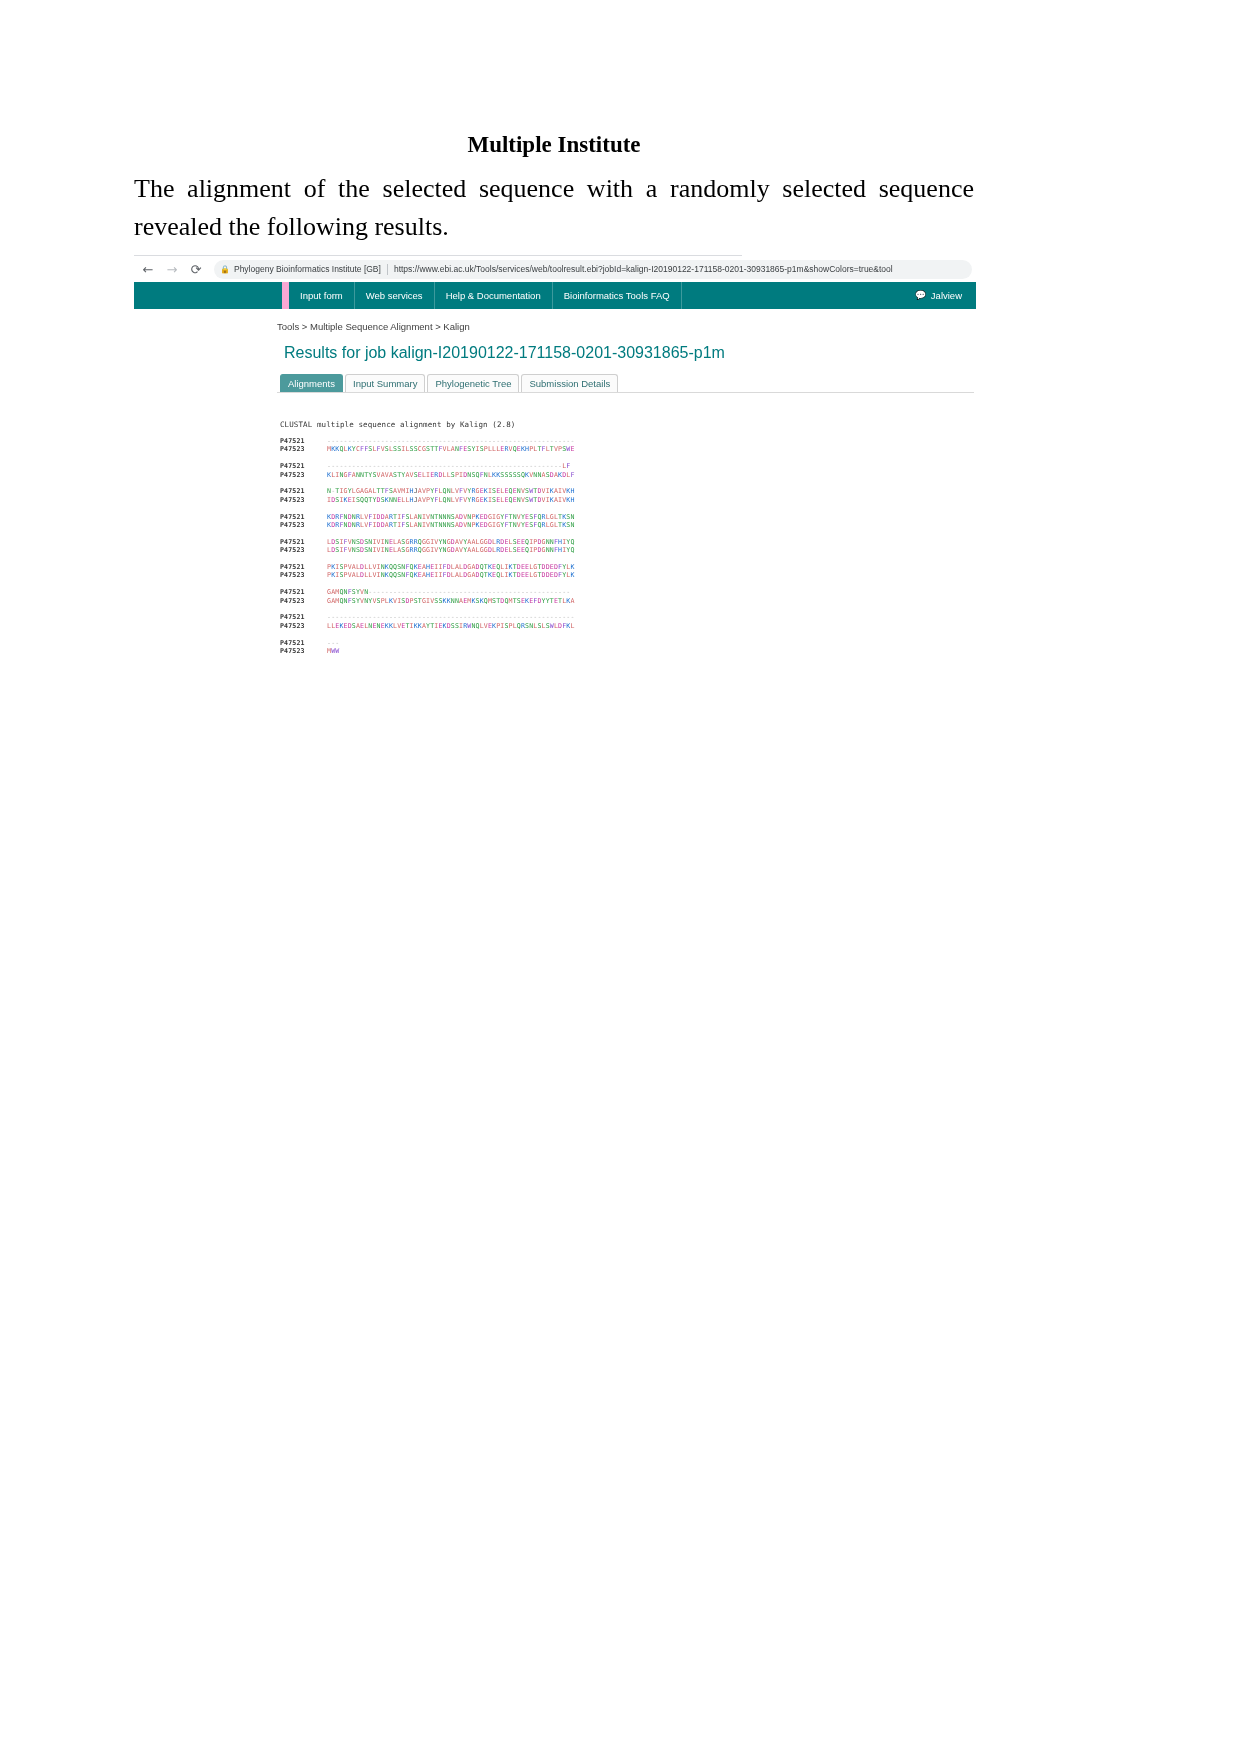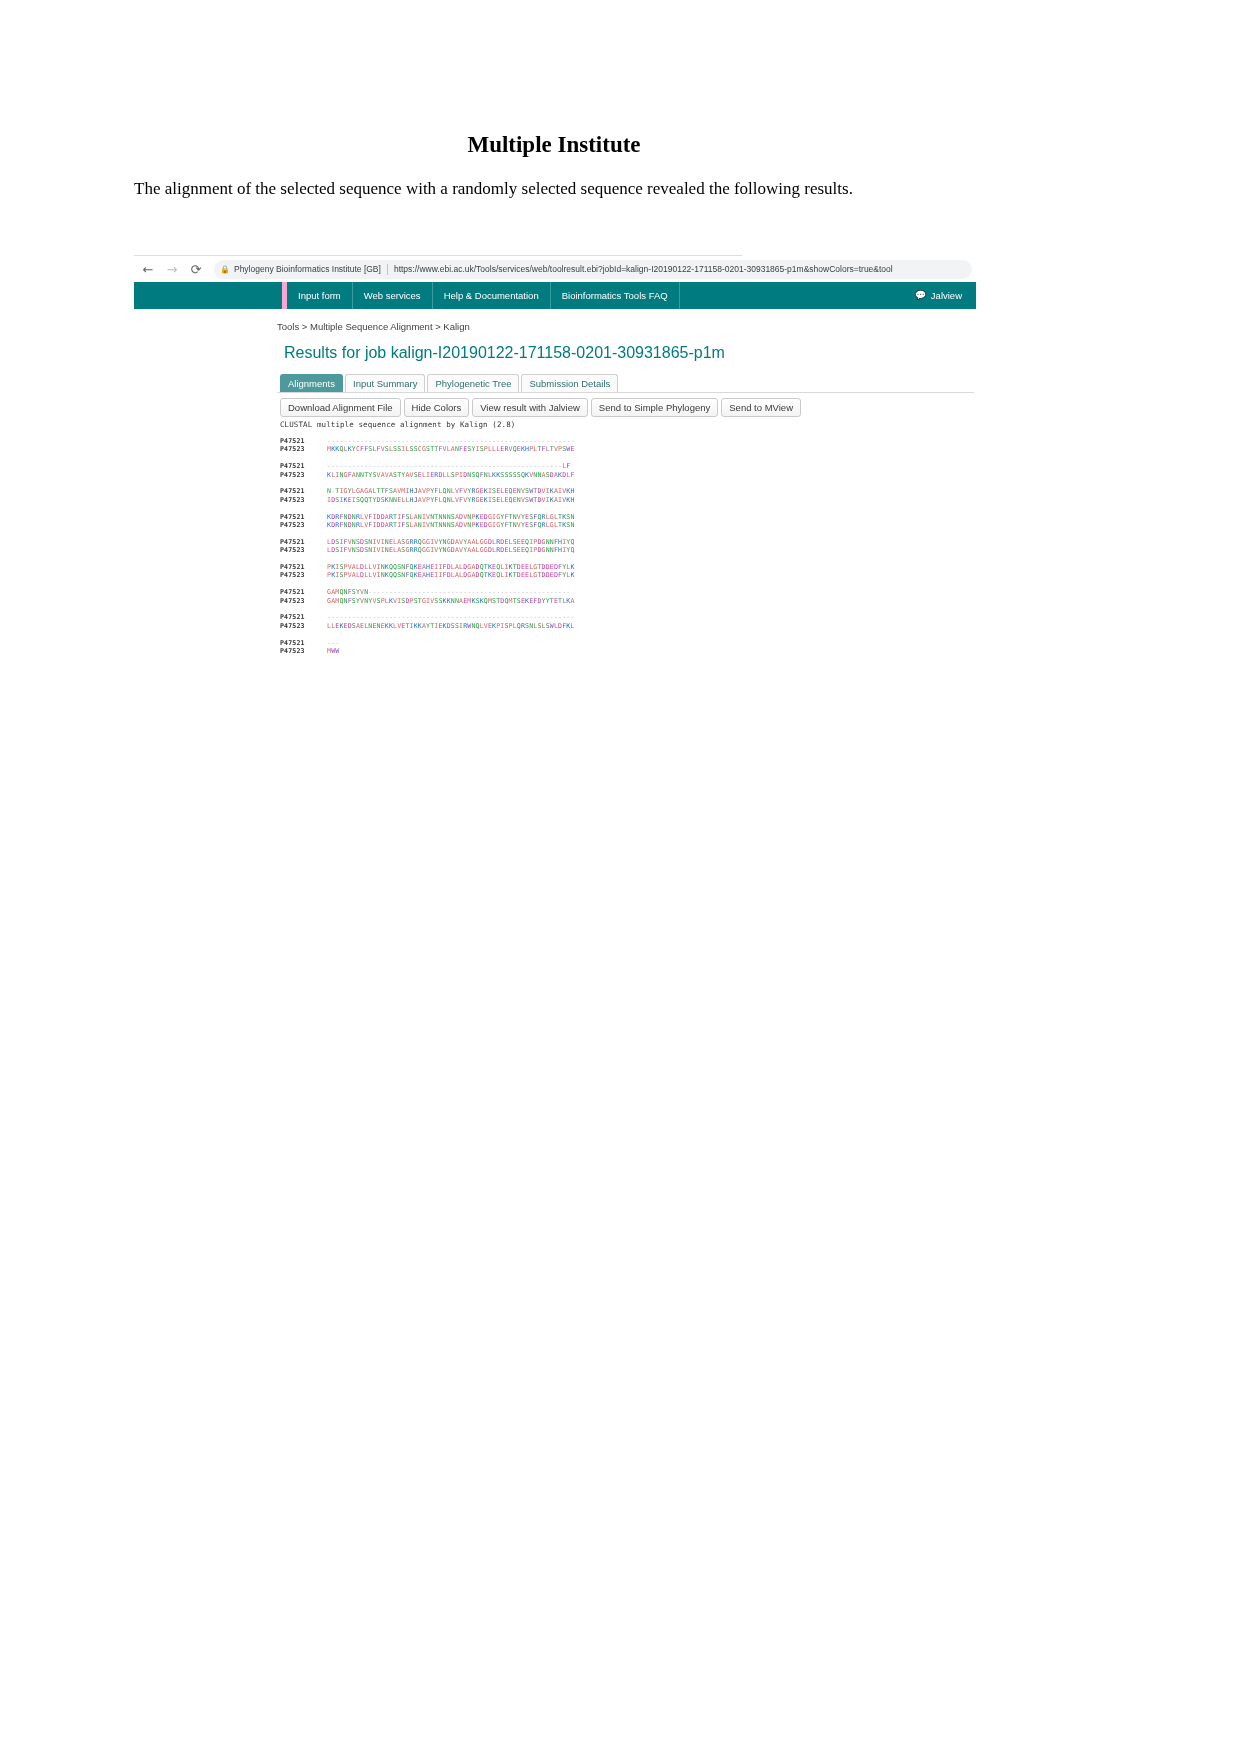--- a/index.html
+++ b/index.html
@@ -37,21 +37,21 @@
 
   
   .doc-title {
     position:absolute; left:134px; top:132px; width:840px;
     text-align:center;
     font-size:23px; font-weight:bold; color:#000;
     font-family:"Liberation Serif", serif;
   }
   .doc-para {
     position:absolute; left:134px; top:170px; width:840px;
-    font-size:17px; line-height:38px; color:#000;
+    font-size:26px; line-height:38px; color:#000;
     text-align:justify;
     font-family:"Liberation Serif", serif;
   }
 
   
   .shot {
     position:absolute; left:134px; top:249px;
     width:842px; height:491px;
     background:#ffffff;
     overflow:hidden;
@@ -110,21 +110,21 @@
     background:#007b7f;
     display:flex; align-items:stretch;
   }
   .ebi-nav .spacer-l { width:148px; }
   .ebi-nav .navitem {
     display:flex; align-items:center; padding:0 11px;
     font-family:"Liberation Sans", sans-serif;
     font-size:9.5px; color:#ffffff; white-space:nowrap;
     border-right:1px solid #3d9a9d;
   }
-  .ebi-nav .navitem.first { border-left:5px solid #f9a8d4;text-align:center; }
+  .ebi-nav .navitem.first { border-left:7px solid #f9a8d4;text-align:center; }
   .ebi-nav .grow { flex:1; }
   .ebi-nav .feedback {
     display:flex; align-items:center; gap:4px;
     padding:0 14px 0 10px;
     font-family:"Liberation Sans", sans-serif;
     font-size:9.5px; color:#ffffff; white-space:nowrap;
   }
   .bubble-icon { font-size:9px; line-height:1; }
 
   
@@ -244,27 +244,20 @@
       <div class="res-title">Results for job kalign-I20190122-171158-0201-30931865-p1m</div>
 
       <div class="tabs">
         <div class="tab active">Alignments</div>
         <div class="tab">Input Summary</div>
         <div class="tab">Phylogenetic Tree</div>
         <div class="tab">Submission Details</div>
       </div>
       <div class="tabs-rule"></div>
 
-      <div class="actions">
-        <div class="abtn">Download Alignment File</div>
-        <div class="abtn">Hide Colors</div>
-        <div class="abtn">View result with Jalview</div>
-        <div class="abtn">Send to Simple Phylogeny</div>
-        <div class="abtn">Send to MView</div>
-      </div>
 
       <div class="clustal-head">CLUSTAL multiple sequence alignment by Kalign (2.8)</div>
 
       <div class="aln" id="alignment-area"><div class="aln-block"><div class="aln-row"><span class="aln-id">P47521</span><span class="aln-seq"><span style="color: rgb(184, 184, 184);">-</span><span style="color: rgb(184, 184, 184);">-</span><span style="color: rgb(184, 184, 184);">-</span><span style="color: rgb(184, 184, 184);">-</span><span style="color: rgb(184, 184, 184);">-</span><span style="color: rgb(184, 184, 184);">-</span><span style="color: rgb(184, 184, 184);">-</span><span style="color: rgb(184, 184, 184);">-</span><span style="color: rgb(184, 184, 184);">-</span><span style="color: rgb(184, 184, 184);">-</span><span style="color: rgb(184, 184, 184);">-</span><span style="color: rgb(184, 184, 184);">-</span><span style="color: rgb(184, 184, 184);">-</span><span style="color: rgb(184, 184, 184);">-</span><span style="color: rgb(184, 184, 184);">-</span><span style="color: rgb(184, 184, 184);">-</span><span style="color: rgb(184, 184, 184);">-</span><span style="color: rgb(184, 184, 184);">-</span><span style="color: rgb(184, 184, 184);">-</span><span style="color: rgb(184, 184, 184);">-</span><span style="color: rgb(184, 184, 184);">-</span><span style="color: rgb(184, 184, 184);">-</span><span style="color: rgb(184, 184, 184);">-</span><span style="color: rgb(184, 184, 184);">-</span><span style="color: rgb(184, 184, 184);">-</span><span style="color: rgb(184, 184, 184);">-</span><span style="color: rgb(184, 184, 184);">-</span><span style="color: rgb(184, 184, 184);">-</span><span style="color: rgb(184, 184, 184);">-</span><span style="color: rgb(184, 184, 184);">-</span><span style="color: rgb(184, 184, 184);">-</span><span style="color: rgb(184, 184, 184);">-</span><span style="color: rgb(184, 184, 184);">-</span><span style="color: rgb(184, 184, 184);">-</span><span style="color: rgb(184, 184, 184);">-</span><span style="color: rgb(184, 184, 184);">-</span><span style="color: rgb(184, 184, 184);">-</span><span style="color: rgb(184, 184, 184);">-</span><span style="color: rgb(184, 184, 184);">-</span><span style="color: rgb(184, 184, 184);">-</span><span style="color: rgb(184, 184, 184);">-</span><span style="color: rgb(184, 184, 184);">-</span><span style="color: rgb(184, 184, 184);">-</span><span style="color: rgb(184, 184, 184);">-</span><span style="color: rgb(184, 184, 184);">-</span><span style="color: rgb(184, 184, 184);">-</span><span style="color: rgb(184, 184, 184);">-</span><span style="color: rgb(184, 184, 184);">-</span><span style="color: rgb(184, 184, 184);">-</span><span style="color: rgb(184, 184, 184);">-</span><span style="color: rgb(184, 184, 184);">-</span><span style="color: rgb(184, 184, 184);">-</span><span style="color: rgb(184, 184, 184);">-</span><span style="color: rgb(184, 184, 184);">-</span><span style="color: rgb(184, 184, 184);">-</span><span style="color: rgb(184, 184, 184);">-</span><span style="color: rgb(184, 184, 184);">-</span><span style="color: rgb(184, 184, 184);">-</span><span style="color: rgb(184, 184, 184);">-</span><span style="color: rgb(184, 184, 184);">-</span></span></div><div class="aln-row"><span class="aln-id">P47523</span><span class="aln-seq"><span style="color: rgb(209, 102, 102);">M</span><span style="color: rgb(28, 111, 208);">K</span><span style="color: rgb(28, 111, 208);">K</span><span style="color: rgb(47, 158, 68);">Q</span><span style="color: rgb(209, 102, 102);">L</span><span style="color: rgb(28, 111, 208);">K</span><span style="color: rgb(47, 158, 68);">Y</span><span style="color: rgb(209, 102, 102);">C</span><span style="color: rgb(138, 79, 208);">F</span><span style="color: rgb(138, 79, 208);">F</span><span style="color: rgb(47, 158, 68);">S</span><span style="color: rgb(209, 102, 102);">L</span><span style="color: rgb(138, 79, 208);">F</span><span style="color: rgb(209, 102, 102);">V</span><span style="color: rgb(47, 158, 68);">S</span><span style="color: rgb(209, 102, 102);">L</span><span style="color: rgb(47, 158, 68);">S</span><span style="color: rgb(47, 158, 68);">S</span><span style="color: rgb(209, 102, 102);">I</span><span style="color: rgb(209, 102, 102);">L</span><span style="color: rgb(47, 158, 68);">S</span><span style="color: rgb(47, 158, 68);">S</span><span style="color: rgb(209, 102, 102);">C</span><span style="color: rgb(209, 102, 102);">G</span><span style="color: rgb(47, 158, 68);">S</span><span style="color: rgb(47, 158, 68);">T</span><span style="color: rgb(47, 158, 68);">T</span><span style="color: rgb(138, 79, 208);">F</span><span style="color: rgb(209, 102, 102);">V</span><span style="color: rgb(209, 102, 102);">L</span><span style="color: rgb(209, 102, 102);">A</span><span style="color: rgb(47, 158, 68);">N</span><span style="color: rgb(138, 79, 208);">F</span><span style="color: rgb(200, 56, 160);">E</span><span style="color: rgb(47, 158, 68);">S</span><span style="color: rgb(47, 158, 68);">Y</span><span style="color: rgb(209, 102, 102);">I</span><span style="color: rgb(47, 158, 68);">S</span><span style="color: rgb(209, 102, 102);">P</span><span style="color: rgb(209, 102, 102);">L</span><span style="color: rgb(209, 102, 102);">L</span><span style="color: rgb(209, 102, 102);">L</span><span style="color: rgb(200, 56, 160);">E</span><span style="color: rgb(28, 111, 208);">R</span><span style="color: rgb(209, 102, 102);">V</span><span style="color: rgb(47, 158, 68);">Q</span><span style="color: rgb(200, 56, 160);">E</span><span style="color: rgb(28, 111, 208);">K</span><span style="color: rgb(28, 111, 208);">H</span><span style="color: rgb(209, 102, 102);">P</span><span style="color: rgb(209, 102, 102);">L</span><span style="color: rgb(47, 158, 68);">T</span><span style="color: rgb(138, 79, 208);">F</span><span style="color: rgb(209, 102, 102);">L</span><span style="color: rgb(47, 158, 68);">T</span><span style="color: rgb(209, 102, 102);">V</span><span style="color: rgb(209, 102, 102);">P</span><span style="color: rgb(47, 158, 68);">S</span><span style="color: rgb(138, 79, 208);">W</span><span style="color: rgb(200, 56, 160);">E</span></span></div></div><div class="aln-block"><div class="aln-row"><span class="aln-id">P47521</span><span class="aln-seq"><span style="color: rgb(184, 184, 184);">-</span><span style="color: rgb(184, 184, 184);">-</span><span style="color: rgb(184, 184, 184);">-</span><span style="color: rgb(184, 184, 184);">-</span><span style="color: rgb(184, 184, 184);">-</span><span style="color: rgb(184, 184, 184);">-</span><span style="color: rgb(184, 184, 184);">-</span><span style="color: rgb(184, 184, 184);">-</span><span style="color: rgb(184, 184, 184);">-</span><span style="color: rgb(184, 184, 184);">-</span><span style="color: rgb(184, 184, 184);">-</span><span style="color: rgb(184, 184, 184);">-</span><span style="color: rgb(184, 184, 184);">-</span><span style="color: rgb(184, 184, 184);">-</span><span style="color: rgb(184, 184, 184);">-</span><span style="color: rgb(184, 184, 184);">-</span><span style="color: rgb(184, 184, 184);">-</span><span style="color: rgb(184, 184, 184);">-</span><span style="color: rgb(184, 184, 184);">-</span><span style="color: rgb(184, 184, 184);">-</span><span style="color: rgb(184, 184, 184);">-</span><span style="color: rgb(184, 184, 184);">-</span><span style="color: rgb(184, 184, 184);">-</span><span style="color: rgb(184, 184, 184);">-</span><span style="color: rgb(184, 184, 184);">-</span><span style="color: rgb(184, 184, 184);">-</span><span style="color: rgb(184, 184, 184);">-</span><span style="color: rgb(184, 184, 184);">-</span><span style="color: rgb(184, 184, 184);">-</span><span style="color: rgb(184, 184, 184);">-</span><span style="color: rgb(184, 184, 184);">-</span><span style="color: rgb(184, 184, 184);">-</span><span style="color: rgb(184, 184, 184);">-</span><span style="color: rgb(184, 184, 184);">-</span><span style="color: rgb(184, 184, 184);">-</span><span style="color: rgb(184, 184, 184);">-</span><span style="color: rgb(184, 184, 184);">-</span><span style="color: rgb(184, 184, 184);">-</span><span style="color: rgb(184, 184, 184);">-</span><span style="color: rgb(184, 184, 184);">-</span><span style="color: rgb(184, 184, 184);">-</span><span style="color: rgb(184, 184, 184);">-</span><span style="color: rgb(184, 184, 184);">-</span><span style="color: rgb(184, 184, 184);">-</span><span style="color: rgb(184, 184, 184);">-</span><span style="color: rgb(184, 184, 184);">-</span><span style="color: rgb(184, 184, 184);">-</span><span style="color: rgb(184, 184, 184);">-</span><span style="color: rgb(184, 184, 184);">-</span><span style="color: rgb(184, 184, 184);">-</span><span style="color: rgb(184, 184, 184);">-</span><span style="color: rgb(184, 184, 184);">-</span><span style="color: rgb(184, 184, 184);">-</span><span style="color: rgb(184, 184, 184);">-</span><span style="color: rgb(184, 184, 184);">-</span><span style="color: rgb(184, 184, 184);">-</span><span style="color: rgb(184, 184, 184);">-</span><span style="color: rgb(209, 102, 102);">L</span><span style="color: rgb(138, 79, 208);">F</span></span></div><div class="aln-row"><span class="aln-id">P47523</span><span class="aln-seq"><span style="color: rgb(28, 111, 208);">K</span><span style="color: rgb(209, 102, 102);">L</span><span style="color: rgb(209, 102, 102);">I</span><span style="color: rgb(47, 158, 68);">N</span><span style="color: rgb(209, 102, 102);">G</span><span style="color: rgb(138, 79, 208);">F</span><span style="color: rgb(209, 102, 102);">A</span><span style="color: rgb(47, 158, 68);">N</span><span style="color: rgb(47, 158, 68);">N</span><span style="color: rgb(47, 158, 68);">T</span><span style="color: rgb(47, 158, 68);">Y</span><span style="color: rgb(47, 158, 68);">S</span><span style="color: rgb(209, 102, 102);">V</span><span style="color: rgb(209, 102, 102);">A</span><span style="color: rgb(209, 102, 102);">V</span><span style="color: rgb(209, 102, 102);">A</span><span style="color: rgb(47, 158, 68);">S</span><span style="color: rgb(47, 158, 68);">T</span><span style="color: rgb(47, 158, 68);">Y</span><span style="color: rgb(209, 102, 102);">A</span><span style="color: rgb(209, 102, 102);">V</span><span style="color: rgb(47, 158, 68);">S</span><span style="color: rgb(200, 56, 160);">E</span><span style="color: rgb(209, 102, 102);">L</span><span style="color: rgb(209, 102, 102);">I</span><span style="color: rgb(200, 56, 160);">E</span><span style="color: rgb(28, 111, 208);">R</span><span style="color: rgb(200, 56, 160);">D</span><span style="color: rgb(209, 102, 102);">L</span><span style="color: rgb(209, 102, 102);">L</span><span style="color: rgb(47, 158, 68);">S</span><span style="color: rgb(209, 102, 102);">P</span><span style="color: rgb(209, 102, 102);">I</span><span style="color: rgb(200, 56, 160);">D</span><span style="color: rgb(47, 158, 68);">N</span><span style="color: rgb(47, 158, 68);">S</span><span style="color: rgb(47, 158, 68);">Q</span><span style="color: rgb(138, 79, 208);">F</span><span style="color: rgb(47, 158, 68);">N</span><span style="color: rgb(209, 102, 102);">L</span><span style="color: rgb(28, 111, 208);">K</span><span style="color: rgb(28, 111, 208);">K</span><span style="color: rgb(47, 158, 68);">S</span><span style="color: rgb(47, 158, 68);">S</span><span style="color: rgb(47, 158, 68);">S</span><span style="color: rgb(47, 158, 68);">S</span><span style="color: rgb(47, 158, 68);">S</span><span style="color: rgb(47, 158, 68);">Q</span><span style="color: rgb(28, 111, 208);">K</span><span style="color: rgb(209, 102, 102);">V</span><span style="color: rgb(47, 158, 68);">N</span><span style="color: rgb(47, 158, 68);">N</span><span style="color: rgb(209, 102, 102);">A</span><span style="color: rgb(47, 158, 68);">S</span><span style="color: rgb(200, 56, 160);">D</span><span style="color: rgb(209, 102, 102);">A</span><span style="color: rgb(28, 111, 208);">K</span><span style="color: rgb(200, 56, 160);">D</span><span style="color: rgb(209, 102, 102);">L</span><span style="color: rgb(138, 79, 208);">F</span></span></div></div><div class="aln-block"><div class="aln-row"><span class="aln-id">P47521</span><span class="aln-seq"><span style="color: rgb(47, 158, 68);">N</span><span style="color: rgb(184, 184, 184);">-</span><span style="color: rgb(47, 158, 68);">T</span><span style="color: rgb(209, 102, 102);">I</span><span style="color: rgb(209, 102, 102);">G</span><span style="color: rgb(47, 158, 68);">Y</span><span style="color: rgb(209, 102, 102);">L</span><span style="color: rgb(209, 102, 102);">G</span><span style="color: rgb(209, 102, 102);">A</span><span style="color: rgb(209, 102, 102);">G</span><span style="color: rgb(209, 102, 102);">A</span><span style="color: rgb(209, 102, 102);">L</span><span style="color: rgb(47, 158, 68);">T</span><span style="color: rgb(47, 158, 68);">T</span><span style="color: rgb(138, 79, 208);">F</span><span style="color: rgb(47, 158, 68);">S</span><span style="color: rgb(209, 102, 102);">A</span><span style="color: rgb(209, 102, 102);">V</span><span style="color: rgb(209, 102, 102);">M</span><span style="color: rgb(209, 102, 102);">I</span><span style="color: rgb(28, 111, 208);">H</span><span style="color: rgb(85, 85, 85);">J</span><span style="color: rgb(209, 102, 102);">A</span><span style="color: rgb(209, 102, 102);">V</span><span style="color: rgb(209, 102, 102);">P</span><span style="color: rgb(47, 158, 68);">Y</span><span style="color: rgb(138, 79, 208);">F</span><span style="color: rgb(209, 102, 102);">L</span><span style="color: rgb(47, 158, 68);">Q</span><span style="color: rgb(47, 158, 68);">N</span><span style="color: rgb(209, 102, 102);">L</span><span style="color: rgb(209, 102, 102);">V</span><span style="color: rgb(138, 79, 208);">F</span><span style="color: rgb(209, 102, 102);">V</span><span style="color: rgb(47, 158, 68);">Y</span><span style="color: rgb(28, 111, 208);">R</span><span style="color: rgb(209, 102, 102);">G</span><span style="color: rgb(200, 56, 160);">E</span><span style="color: rgb(28, 111, 208);">K</span><span style="color: rgb(209, 102, 102);">I</span><span style="color: rgb(47, 158, 68);">S</span><span style="color: rgb(200, 56, 160);">E</span><span style="color: rgb(209, 102, 102);">L</span><span style="color: rgb(200, 56, 160);">E</span><span style="color: rgb(47, 158, 68);">Q</span><span style="color: rgb(200, 56, 160);">E</span><span style="color: rgb(47, 158, 68);">N</span><span style="color: rgb(209, 102, 102);">V</span><span style="color: rgb(47, 158, 68);">S</span><span style="color: rgb(138, 79, 208);">W</span><span style="color: rgb(47, 158, 68);">T</span><span style="color: rgb(200, 56, 160);">D</span><span style="color: rgb(209, 102, 102);">V</span><span style="color: rgb(209, 102, 102);">I</span><span style="color: rgb(28, 111, 208);">K</span><span style="color: rgb(209, 102, 102);">A</span><span style="color: rgb(209, 102, 102);">I</span><span style="color: rgb(209, 102, 102);">V</span><span style="color: rgb(28, 111, 208);">K</span><span style="color: rgb(28, 111, 208);">H</span></span></div><div class="aln-row"><span class="aln-id">P47523</span><span class="aln-seq"><span style="color: rgb(209, 102, 102);">I</span><span style="color: rgb(200, 56, 160);">D</span><span style="color: rgb(47, 158, 68);">S</span><span style="color: rgb(209, 102, 102);">I</span><span style="color: rgb(28, 111, 208);">K</span><span style="color: rgb(200, 56, 160);">E</span><span style="color: rgb(209, 102, 102);">I</span><span style="color: rgb(47, 158, 68);">S</span><span style="color: rgb(47, 158, 68);">Q</span><span style="color: rgb(47, 158, 68);">Q</span><span style="color: rgb(47, 158, 68);">T</span><span style="color: rgb(47, 158, 68);">Y</span><span style="color: rgb(200, 56, 160);">D</span><span style="color: rgb(47, 158, 68);">S</span><span style="color: rgb(28, 111, 208);">K</span><span style="color: rgb(47, 158, 68);">N</span><span style="color: rgb(47, 158, 68);">N</span><span style="color: rgb(200, 56, 160);">E</span><span style="color: rgb(209, 102, 102);">L</span><span style="color: rgb(209, 102, 102);">L</span><span style="color: rgb(28, 111, 208);">H</span><span style="color: rgb(85, 85, 85);">J</span><span style="color: rgb(209, 102, 102);">A</span><span style="color: rgb(209, 102, 102);">V</span><span style="color: rgb(209, 102, 102);">P</span><span style="color: rgb(47, 158, 68);">Y</span><span style="color: rgb(138, 79, 208);">F</span><span style="color: rgb(209, 102, 102);">L</span><span style="color: rgb(47, 158, 68);">Q</span><span style="color: rgb(47, 158, 68);">N</span><span style="color: rgb(209, 102, 102);">L</span><span style="color: rgb(209, 102, 102);">V</span><span style="color: rgb(138, 79, 208);">F</span><span style="color: rgb(209, 102, 102);">V</span><span style="color: rgb(47, 158, 68);">Y</span><span style="color: rgb(28, 111, 208);">R</span><span style="color: rgb(209, 102, 102);">G</span><span style="color: rgb(200, 56, 160);">E</span><span style="color: rgb(28, 111, 208);">K</span><span style="color: rgb(209, 102, 102);">I</span><span style="color: rgb(47, 158, 68);">S</span><span style="color: rgb(200, 56, 160);">E</span><span style="color: rgb(209, 102, 102);">L</span><span style="color: rgb(200, 56, 160);">E</span><span style="color: rgb(47, 158, 68);">Q</span><span style="color: rgb(200, 56, 160);">E</span><span style="color: rgb(47, 158, 68);">N</span><span style="color: rgb(209, 102, 102);">V</span><span style="color: rgb(47, 158, 68);">S</span><span style="color: rgb(138, 79, 208);">W</span><span style="color: rgb(47, 158, 68);">T</span><span style="color: rgb(200, 56, 160);">D</span><span style="color: rgb(209, 102, 102);">V</span><span style="color: rgb(209, 102, 102);">I</span><span style="color: rgb(28, 111, 208);">K</span><span style="color: rgb(209, 102, 102);">A</span><span style="color: rgb(209, 102, 102);">I</span><span style="color: rgb(209, 102, 102);">V</span><span style="color: rgb(28, 111, 208);">K</span><span style="color: rgb(28, 111, 208);">H</span></span></div></div><div class="aln-block"><div class="aln-row"><span class="aln-id">P47521</span><span class="aln-seq"><span style="color: rgb(28, 111, 208);">K</span><span style="color: rgb(200, 56, 160);">D</span><span style="color: rgb(28, 111, 208);">R</span><span style="color: rgb(138, 79, 208);">F</span><span style="color: rgb(47, 158, 68);">N</span><span style="color: rgb(200, 56, 160);">D</span><span style="color: rgb(47, 158, 68);">N</span><span style="color: rgb(28, 111, 208);">R</span><span style="color: rgb(209, 102, 102);">L</span><span style="color: rgb(209, 102, 102);">V</span><span style="color: rgb(138, 79, 208);">F</span><span style="color: rgb(209, 102, 102);">I</span><span style="color: rgb(200, 56, 160);">D</span><span style="color: rgb(200, 56, 160);">D</span><span style="color: rgb(209, 102, 102);">A</span><span style="color: rgb(28, 111, 208);">R</span><span style="color: rgb(47, 158, 68);">T</span><span style="color: rgb(209, 102, 102);">I</span><span style="color: rgb(138, 79, 208);">F</span><span style="color: rgb(47, 158, 68);">S</span><span style="color: rgb(209, 102, 102);">L</span><span style="color: rgb(209, 102, 102);">A</span><span style="color: rgb(47, 158, 68);">N</span><span style="color: rgb(209, 102, 102);">I</span><span style="color: rgb(209, 102, 102);">V</span><span style="color: rgb(47, 158, 68);">N</span><span style="color: rgb(47, 158, 68);">T</span><span style="color: rgb(47, 158, 68);">N</span><span style="color: rgb(47, 158, 68);">N</span><span style="color: rgb(47, 158, 68);">N</span><span style="color: rgb(47, 158, 68);">S</span><span style="color: rgb(209, 102, 102);">A</span><span style="color: rgb(200, 56, 160);">D</span><span style="color: rgb(209, 102, 102);">V</span><span style="color: rgb(47, 158, 68);">N</span><span style="color: rgb(209, 102, 102);">P</span><span style="color: rgb(28, 111, 208);">K</span><span style="color: rgb(200, 56, 160);">E</span><span style="color: rgb(200, 56, 160);">D</span><span style="color: rgb(209, 102, 102);">G</span><span style="color: rgb(209, 102, 102);">I</span><span style="color: rgb(209, 102, 102);">G</span><span style="color: rgb(47, 158, 68);">Y</span><span style="color: rgb(138, 79, 208);">F</span><span style="color: rgb(47, 158, 68);">T</span><span style="color: rgb(47, 158, 68);">N</span><span style="color: rgb(209, 102, 102);">V</span><span style="color: rgb(47, 158, 68);">Y</span><span style="color: rgb(200, 56, 160);">E</span><span style="color: rgb(47, 158, 68);">S</span><span style="color: rgb(138, 79, 208);">F</span><span style="color: rgb(47, 158, 68);">Q</span><span style="color: rgb(28, 111, 208);">R</span><span style="color: rgb(209, 102, 102);">L</span><span style="color: rgb(209, 102, 102);">G</span><span style="color: rgb(209, 102, 102);">L</span><span style="color: rgb(47, 158, 68);">T</span><span style="color: rgb(28, 111, 208);">K</span><span style="color: rgb(47, 158, 68);">S</span><span style="color: rgb(47, 158, 68);">N</span></span></div><div class="aln-row"><span class="aln-id">P47523</span><span class="aln-seq"><span style="color: rgb(28, 111, 208);">K</span><span style="color: rgb(200, 56, 160);">D</span><span style="color: rgb(28, 111, 208);">R</span><span style="color: rgb(138, 79, 208);">F</span><span style="color: rgb(47, 158, 68);">N</span><span style="color: rgb(200, 56, 160);">D</span><span style="color: rgb(47, 158, 68);">N</span><span style="color: rgb(28, 111, 208);">R</span><span style="color: rgb(209, 102, 102);">L</span><span style="color: rgb(209, 102, 102);">V</span><span style="color: rgb(138, 79, 208);">F</span><span style="color: rgb(209, 102, 102);">I</span><span style="color: rgb(200, 56, 160);">D</span><span style="color: rgb(200, 56, 160);">D</span><span style="color: rgb(209, 102, 102);">A</span><span style="color: rgb(28, 111, 208);">R</span><span style="color: rgb(47, 158, 68);">T</span><span style="color: rgb(209, 102, 102);">I</span><span style="color: rgb(138, 79, 208);">F</span><span style="color: rgb(47, 158, 68);">S</span><span style="color: rgb(209, 102, 102);">L</span><span style="color: rgb(209, 102, 102);">A</span><span style="color: rgb(47, 158, 68);">N</span><span style="color: rgb(209, 102, 102);">I</span><span style="color: rgb(209, 102, 102);">V</span><span style="color: rgb(47, 158, 68);">N</span><span style="color: rgb(47, 158, 68);">T</span><span style="color: rgb(47, 158, 68);">N</span><span style="color: rgb(47, 158, 68);">N</span><span style="color: rgb(47, 158, 68);">N</span><span style="color: rgb(47, 158, 68);">S</span><span style="color: rgb(209, 102, 102);">A</span><span style="color: rgb(200, 56, 160);">D</span><span style="color: rgb(209, 102, 102);">V</span><span style="color: rgb(47, 158, 68);">N</span><span style="color: rgb(209, 102, 102);">P</span><span style="color: rgb(28, 111, 208);">K</span><span style="color: rgb(200, 56, 160);">E</span><span style="color: rgb(200, 56, 160);">D</span><span style="color: rgb(209, 102, 102);">G</span><span style="color: rgb(209, 102, 102);">I</span><span style="color: rgb(209, 102, 102);">G</span><span style="color: rgb(47, 158, 68);">Y</span><span style="color: rgb(138, 79, 208);">F</span><span style="color: rgb(47, 158, 68);">T</span><span style="color: rgb(47, 158, 68);">N</span><span style="color: rgb(209, 102, 102);">V</span><span style="color: rgb(47, 158, 68);">Y</span><span style="color: rgb(200, 56, 160);">E</span><span style="color: rgb(47, 158, 68);">S</span><span style="color: rgb(138, 79, 208);">F</span><span style="color: rgb(47, 158, 68);">Q</span><span style="color: rgb(28, 111, 208);">R</span><span style="color: rgb(209, 102, 102);">L</span><span style="color: rgb(209, 102, 102);">G</span><span style="color: rgb(209, 102, 102);">L</span><span style="color: rgb(47, 158, 68);">T</span><span style="color: rgb(28, 111, 208);">K</span><span style="color: rgb(47, 158, 68);">S</span><span style="color: rgb(47, 158, 68);">N</span></span></div></div><div class="aln-block"><div class="aln-row"><span class="aln-id">P47521</span><span class="aln-seq"><span style="color: rgb(209, 102, 102);">L</span><span style="color: rgb(200, 56, 160);">D</span><span style="color: rgb(47, 158, 68);">S</span><span style="color: rgb(209, 102, 102);">I</span><span style="color: rgb(138, 79, 208);">F</span><span style="color: rgb(209, 102, 102);">V</span><span style="color: rgb(47, 158, 68);">N</span><span style="color: rgb(47, 158, 68);">S</span><span style="color: rgb(200, 56, 160);">D</span><span style="color: rgb(47, 158, 68);">S</span><span style="color: rgb(47, 158, 68);">N</span><span style="color: rgb(209, 102, 102);">I</span><span style="color: rgb(209, 102, 102);">V</span><span style="color: rgb(209, 102, 102);">I</span><span style="color: rgb(47, 158, 68);">N</span><span style="color: rgb(200, 56, 160);">E</span><span style="color: rgb(209, 102, 102);">L</span><span style="color: rgb(209, 102, 102);">A</span><span style="color: rgb(47, 158, 68);">S</span><span style="color: rgb(209, 102, 102);">G</span><span style="color: rgb(28, 111, 208);">R</span><span style="color: rgb(28, 111, 208);">R</span><span style="color: rgb(47, 158, 68);">Q</span><span style="color: rgb(209, 102, 102);">G</span><span style="color: rgb(209, 102, 102);">G</span><span style="color: rgb(209, 102, 102);">I</span><span style="color: rgb(209, 102, 102);">V</span><span style="color: rgb(47, 158, 68);">Y</span><span style="color: rgb(47, 158, 68);">N</span><span style="color: rgb(209, 102, 102);">G</span><span style="color: rgb(200, 56, 160);">D</span><span style="color: rgb(209, 102, 102);">A</span><span style="color: rgb(209, 102, 102);">V</span><span style="color: rgb(47, 158, 68);">Y</span><span style="color: rgb(209, 102, 102);">A</span><span style="color: rgb(209, 102, 102);">A</span><span style="color: rgb(209, 102, 102);">L</span><span style="color: rgb(209, 102, 102);">G</span><span style="color: rgb(209, 102, 102);">G</span><span style="color: rgb(200, 56, 160);">D</span><span style="color: rgb(209, 102, 102);">L</span><span style="color: rgb(28, 111, 208);">R</span><span style="color: rgb(200, 56, 160);">D</span><span style="color: rgb(200, 56, 160);">E</span><span style="color: rgb(209, 102, 102);">L</span><span style="color: rgb(47, 158, 68);">S</span><span style="color: rgb(200, 56, 160);">E</span><span style="color: rgb(200, 56, 160);">E</span><span style="color: rgb(47, 158, 68);">Q</span><span style="color: rgb(209, 102, 102);">I</span><span style="color: rgb(209, 102, 102);">P</span><span style="color: rgb(200, 56, 160);">D</span><span style="color: rgb(209, 102, 102);">G</span><span style="color: rgb(47, 158, 68);">N</span><span style="color: rgb(47, 158, 68);">N</span><span style="color: rgb(138, 79, 208);">F</span><span style="color: rgb(28, 111, 208);">H</span><span style="color: rgb(209, 102, 102);">I</span><span style="color: rgb(47, 158, 68);">Y</span><span style="color: rgb(47, 158, 68);">Q</span></span></div><div class="aln-row"><span class="aln-id">P47523</span><span class="aln-seq"><span style="color: rgb(209, 102, 102);">L</span><span style="color: rgb(200, 56, 160);">D</span><span style="color: rgb(47, 158, 68);">S</span><span style="color: rgb(209, 102, 102);">I</span><span style="color: rgb(138, 79, 208);">F</span><span style="color: rgb(209, 102, 102);">V</span><span style="color: rgb(47, 158, 68);">N</span><span style="color: rgb(47, 158, 68);">S</span><span style="color: rgb(200, 56, 160);">D</span><span style="color: rgb(47, 158, 68);">S</span><span style="color: rgb(47, 158, 68);">N</span><span style="color: rgb(209, 102, 102);">I</span><span style="color: rgb(209, 102, 102);">V</span><span style="color: rgb(209, 102, 102);">I</span><span style="color: rgb(47, 158, 68);">N</span><span style="color: rgb(200, 56, 160);">E</span><span style="color: rgb(209, 102, 102);">L</span><span style="color: rgb(209, 102, 102);">A</span><span style="color: rgb(47, 158, 68);">S</span><span style="color: rgb(209, 102, 102);">G</span><span style="color: rgb(28, 111, 208);">R</span><span style="color: rgb(28, 111, 208);">R</span><span style="color: rgb(47, 158, 68);">Q</span><span style="color: rgb(209, 102, 102);">G</span><span style="color: rgb(209, 102, 102);">G</span><span style="color: rgb(209, 102, 102);">I</span><span style="color: rgb(209, 102, 102);">V</span><span style="color: rgb(47, 158, 68);">Y</span><span style="color: rgb(47, 158, 68);">N</span><span style="color: rgb(209, 102, 102);">G</span><span style="color: rgb(200, 56, 160);">D</span><span style="color: rgb(209, 102, 102);">A</span><span style="color: rgb(209, 102, 102);">V</span><span style="color: rgb(47, 158, 68);">Y</span><span style="color: rgb(209, 102, 102);">A</span><span style="color: rgb(209, 102, 102);">A</span><span style="color: rgb(209, 102, 102);">L</span><span style="color: rgb(209, 102, 102);">G</span><span style="color: rgb(209, 102, 102);">G</span><span style="color: rgb(200, 56, 160);">D</span><span style="color: rgb(209, 102, 102);">L</span><span style="color: rgb(28, 111, 208);">R</span><span style="color: rgb(200, 56, 160);">D</span><span style="color: rgb(200, 56, 160);">E</span><span style="color: rgb(209, 102, 102);">L</span><span style="color: rgb(47, 158, 68);">S</span><span style="color: rgb(200, 56, 160);">E</span><span style="color: rgb(200, 56, 160);">E</span><span style="color: rgb(47, 158, 68);">Q</span><span style="color: rgb(209, 102, 102);">I</span><span style="color: rgb(209, 102, 102);">P</span><span style="color: rgb(200, 56, 160);">D</span><span style="color: rgb(209, 102, 102);">G</span><span style="color: rgb(47, 158, 68);">N</span><span style="color: rgb(47, 158, 68);">N</span><span style="color: rgb(138, 79, 208);">F</span><span style="color: rgb(28, 111, 208);">H</span><span style="color: rgb(209, 102, 102);">I</span><span style="color: rgb(47, 158, 68);">Y</span><span style="color: rgb(47, 158, 68);">Q</span></span></div></div><div class="aln-block"><div class="aln-row"><span class="aln-id">P47521</span><span class="aln-seq"><span style="color: rgb(209, 102, 102);">P</span><span style="color: rgb(28, 111, 208);">K</span><span style="color: rgb(209, 102, 102);">I</span><span style="color: rgb(47, 158, 68);">S</span><span style="color: rgb(209, 102, 102);">P</span><span style="color: rgb(209, 102, 102);">V</span><span style="color: rgb(209, 102, 102);">A</span><span style="color: rgb(209, 102, 102);">L</span><span style="color: rgb(200, 56, 160);">D</span><span style="color: rgb(209, 102, 102);">L</span><span style="color: rgb(209, 102, 102);">L</span><span style="color: rgb(209, 102, 102);">V</span><span style="color: rgb(209, 102, 102);">I</span><span style="color: rgb(47, 158, 68);">N</span><span style="color: rgb(28, 111, 208);">K</span><span style="color: rgb(47, 158, 68);">Q</span><span style="color: rgb(47, 158, 68);">Q</span><span style="color: rgb(47, 158, 68);">S</span><span style="color: rgb(47, 158, 68);">N</span><span style="color: rgb(138, 79, 208);">F</span><span style="color: rgb(47, 158, 68);">Q</span><span style="color: rgb(28, 111, 208);">K</span><span style="color: rgb(200, 56, 160);">E</span><span style="color: rgb(209, 102, 102);">A</span><span style="color: rgb(28, 111, 208);">H</span><span style="color: rgb(200, 56, 160);">E</span><span style="color: rgb(209, 102, 102);">I</span><span style="color: rgb(209, 102, 102);">I</span><span style="color: rgb(138, 79, 208);">F</span><span style="color: rgb(200, 56, 160);">D</span><span style="color: rgb(209, 102, 102);">L</span><span style="color: rgb(209, 102, 102);">A</span><span style="color: rgb(209, 102, 102);">L</span><span style="color: rgb(200, 56, 160);">D</span><span style="color: rgb(209, 102, 102);">G</span><span style="color: rgb(209, 102, 102);">A</span><span style="color: rgb(200, 56, 160);">D</span><span style="color: rgb(47, 158, 68);">Q</span><span style="color: rgb(47, 158, 68);">T</span><span style="color: rgb(28, 111, 208);">K</span><span style="color: rgb(200, 56, 160);">E</span><span style="color: rgb(47, 158, 68);">Q</span><span style="color: rgb(209, 102, 102);">L</span><span style="color: rgb(209, 102, 102);">I</span><span style="color: rgb(28, 111, 208);">K</span><span style="color: rgb(47, 158, 68);">T</span><span style="color: rgb(200, 56, 160);">D</span><span style="color: rgb(200, 56, 160);">E</span><span style="color: rgb(200, 56, 160);">E</span><span style="color: rgb(209, 102, 102);">L</span><span style="color: rgb(209, 102, 102);">G</span><span style="color: rgb(47, 158, 68);">T</span><span style="color: rgb(200, 56, 160);">D</span><span style="color: rgb(200, 56, 160);">D</span><span style="color: rgb(200, 56, 160);">E</span><span style="color: rgb(200, 56, 160);">D</span><span style="color: rgb(138, 79, 208);">F</span><span style="color: rgb(47, 158, 68);">Y</span><span style="color: rgb(209, 102, 102);">L</span><span style="color: rgb(28, 111, 208);">K</span></span></div><div class="aln-row"><span class="aln-id">P47523</span><span class="aln-seq"><span style="color: rgb(209, 102, 102);">P</span><span style="color: rgb(28, 111, 208);">K</span><span style="color: rgb(209, 102, 102);">I</span><span style="color: rgb(47, 158, 68);">S</span><span style="color: rgb(209, 102, 102);">P</span><span style="color: rgb(209, 102, 102);">V</span><span style="color: rgb(209, 102, 102);">A</span><span style="color: rgb(209, 102, 102);">L</span><span style="color: rgb(200, 56, 160);">D</span><span style="color: rgb(209, 102, 102);">L</span><span style="color: rgb(209, 102, 102);">L</span><span style="color: rgb(209, 102, 102);">V</span><span style="color: rgb(209, 102, 102);">I</span><span style="color: rgb(47, 158, 68);">N</span><span style="color: rgb(28, 111, 208);">K</span><span style="color: rgb(47, 158, 68);">Q</span><span style="color: rgb(47, 158, 68);">Q</span><span style="color: rgb(47, 158, 68);">S</span><span style="color: rgb(47, 158, 68);">N</span><span style="color: rgb(138, 79, 208);">F</span><span style="color: rgb(47, 158, 68);">Q</span><span style="color: rgb(28, 111, 208);">K</span><span style="color: rgb(200, 56, 160);">E</span><span style="color: rgb(209, 102, 102);">A</span><span style="color: rgb(28, 111, 208);">H</span><span style="color: rgb(200, 56, 160);">E</span><span style="color: rgb(209, 102, 102);">I</span><span style="color: rgb(209, 102, 102);">I</span><span style="color: rgb(138, 79, 208);">F</span><span style="color: rgb(200, 56, 160);">D</span><span style="color: rgb(209, 102, 102);">L</span><span style="color: rgb(209, 102, 102);">A</span><span style="color: rgb(209, 102, 102);">L</span><span style="color: rgb(200, 56, 160);">D</span><span style="color: rgb(209, 102, 102);">G</span><span style="color: rgb(209, 102, 102);">A</span><span style="color: rgb(200, 56, 160);">D</span><span style="color: rgb(47, 158, 68);">Q</span><span style="color: rgb(47, 158, 68);">T</span><span style="color: rgb(28, 111, 208);">K</span><span style="color: rgb(200, 56, 160);">E</span><span style="color: rgb(47, 158, 68);">Q</span><span style="color: rgb(209, 102, 102);">L</span><span style="color: rgb(209, 102, 102);">I</span><span style="color: rgb(28, 111, 208);">K</span><span style="color: rgb(47, 158, 68);">T</span><span style="color: rgb(200, 56, 160);">D</span><span style="color: rgb(200, 56, 160);">E</span><span style="color: rgb(200, 56, 160);">E</span><span style="color: rgb(209, 102, 102);">L</span><span style="color: rgb(209, 102, 102);">G</span><span style="color: rgb(47, 158, 68);">T</span><span style="color: rgb(200, 56, 160);">D</span><span style="color: rgb(200, 56, 160);">D</span><span style="color: rgb(200, 56, 160);">E</span><span style="color: rgb(200, 56, 160);">D</span><span style="color: rgb(138, 79, 208);">F</span><span style="color: rgb(47, 158, 68);">Y</span><span style="color: rgb(209, 102, 102);">L</span><span style="color: rgb(28, 111, 208);">K</span></span></div></div><div class="aln-block"><div class="aln-row"><span class="aln-id">P47521</span><span class="aln-seq"><span style="color: rgb(209, 102, 102);">G</span><span style="color: rgb(209, 102, 102);">A</span><span style="color: rgb(209, 102, 102);">M</span><span style="color: rgb(47, 158, 68);">Q</span><span style="color: rgb(47, 158, 68);">N</span><span style="color: rgb(138, 79, 208);">F</span><span style="color: rgb(47, 158, 68);">S</span><span style="color: rgb(47, 158, 68);">Y</span><span style="color: rgb(209, 102, 102);">V</span><span style="color: rgb(47, 158, 68);">N</span><span style="color: rgb(184, 184, 184);">-</span><span style="color: rgb(184, 184, 184);">-</span><span style="color: rgb(184, 184, 184);">-</span><span style="color: rgb(184, 184, 184);">-</span><span style="color: rgb(184, 184, 184);">-</span><span style="color: rgb(184, 184, 184);">-</span><span style="color: rgb(184, 184, 184);">-</span><span style="color: rgb(184, 184, 184);">-</span><span style="color: rgb(184, 184, 184);">-</span><span style="color: rgb(184, 184, 184);">-</span><span style="color: rgb(184, 184, 184);">-</span><span style="color: rgb(184, 184, 184);">-</span><span style="color: rgb(184, 184, 184);">-</span><span style="color: rgb(184, 184, 184);">-</span><span style="color: rgb(184, 184, 184);">-</span><span style="color: rgb(184, 184, 184);">-</span><span style="color: rgb(184, 184, 184);">-</span><span style="color: rgb(184, 184, 184);">-</span><span style="color: rgb(184, 184, 184);">-</span><span style="color: rgb(184, 184, 184);">-</span><span style="color: rgb(184, 184, 184);">-</span><span style="color: rgb(184, 184, 184);">-</span><span style="color: rgb(184, 184, 184);">-</span><span style="color: rgb(184, 184, 184);">-</span><span style="color: rgb(184, 184, 184);">-</span><span style="color: rgb(184, 184, 184);">-</span><span style="color: rgb(184, 184, 184);">-</span><span style="color: rgb(184, 184, 184);">-</span><span style="color: rgb(184, 184, 184);">-</span><span style="color: rgb(184, 184, 184);">-</span><span style="color: rgb(184, 184, 184);">-</span><span style="color: rgb(184, 184, 184);">-</span><span style="color: rgb(184, 184, 184);">-</span><span style="color: rgb(184, 184, 184);">-</span><span style="color: rgb(184, 184, 184);">-</span><span style="color: rgb(184, 184, 184);">-</span><span style="color: rgb(184, 184, 184);">-</span><span style="color: rgb(184, 184, 184);">-</span><span style="color: rgb(184, 184, 184);">-</span><span style="color: rgb(184, 184, 184);">-</span><span style="color: rgb(184, 184, 184);">-</span><span style="color: rgb(184, 184, 184);">-</span><span style="color: rgb(184, 184, 184);">-</span><span style="color: rgb(184, 184, 184);">-</span><span style="color: rgb(184, 184, 184);">-</span><span style="color: rgb(184, 184, 184);">-</span><span style="color: rgb(184, 184, 184);">-</span><span style="color: rgb(184, 184, 184);">-</span><span style="color: rgb(184, 184, 184);">-</span></span></div><div class="aln-row"><span class="aln-id">P47523</span><span class="aln-seq"><span style="color: rgb(209, 102, 102);">G</span><span style="color: rgb(209, 102, 102);">A</span><span style="color: rgb(209, 102, 102);">M</span><span style="color: rgb(47, 158, 68);">Q</span><span style="color: rgb(47, 158, 68);">N</span><span style="color: rgb(138, 79, 208);">F</span><span style="color: rgb(47, 158, 68);">S</span><span style="color: rgb(47, 158, 68);">Y</span><span style="color: rgb(209, 102, 102);">V</span><span style="color: rgb(47, 158, 68);">N</span><span style="color: rgb(47, 158, 68);">Y</span><span style="color: rgb(209, 102, 102);">V</span><span style="color: rgb(47, 158, 68);">S</span><span style="color: rgb(209, 102, 102);">P</span><span style="color: rgb(209, 102, 102);">L</span><span style="color: rgb(28, 111, 208);">K</span><span style="color: rgb(209, 102, 102);">V</span><span style="color: rgb(209, 102, 102);">I</span><span style="color: rgb(47, 158, 68);">S</span><span style="color: rgb(200, 56, 160);">D</span><span style="color: rgb(209, 102, 102);">P</span><span style="color: rgb(47, 158, 68);">S</span><span style="color: rgb(47, 158, 68);">T</span><span style="color: rgb(209, 102, 102);">G</span><span style="color: rgb(209, 102, 102);">I</span><span style="color: rgb(209, 102, 102);">V</span><span style="color: rgb(47, 158, 68);">S</span><span style="color: rgb(47, 158, 68);">S</span><span style="color: rgb(28, 111, 208);">K</span><span style="color: rgb(28, 111, 208);">K</span><span style="color: rgb(47, 158, 68);">N</span><span style="color: rgb(47, 158, 68);">N</span><span style="color: rgb(209, 102, 102);">A</span><span style="color: rgb(200, 56, 160);">E</span><span style="color: rgb(209, 102, 102);">M</span><span style="color: rgb(28, 111, 208);">K</span><span style="color: rgb(47, 158, 68);">S</span><span style="color: rgb(28, 111, 208);">K</span><span style="color: rgb(47, 158, 68);">Q</span><span style="color: rgb(209, 102, 102);">M</span><span style="color: rgb(47, 158, 68);">S</span><span style="color: rgb(47, 158, 68);">T</span><span style="color: rgb(200, 56, 160);">D</span><span style="color: rgb(47, 158, 68);">Q</span><span style="color: rgb(209, 102, 102);">M</span><span style="color: rgb(47, 158, 68);">T</span><span style="color: rgb(47, 158, 68);">S</span><span style="color: rgb(200, 56, 160);">E</span><span style="color: rgb(28, 111, 208);">K</span><span style="color: rgb(200, 56, 160);">E</span><span style="color: rgb(138, 79, 208);">F</span><span style="color: rgb(200, 56, 160);">D</span><span style="color: rgb(47, 158, 68);">Y</span><span style="color: rgb(47, 158, 68);">Y</span><span style="color: rgb(47, 158, 68);">T</span><span style="color: rgb(200, 56, 160);">E</span><span style="color: rgb(47, 158, 68);">T</span><span style="color: rgb(209, 102, 102);">L</span><span style="color: rgb(28, 111, 208);">K</span><span style="color: rgb(209, 102, 102);">A</span></span></div></div><div class="aln-block"><div class="aln-row"><span class="aln-id">P47521</span><span class="aln-seq"><span style="color: rgb(184, 184, 184);">-</span><span style="color: rgb(184, 184, 184);">-</span><span style="color: rgb(184, 184, 184);">-</span><span style="color: rgb(184, 184, 184);">-</span><span style="color: rgb(184, 184, 184);">-</span><span style="color: rgb(184, 184, 184);">-</span><span style="color: rgb(184, 184, 184);">-</span><span style="color: rgb(184, 184, 184);">-</span><span style="color: rgb(184, 184, 184);">-</span><span style="color: rgb(184, 184, 184);">-</span><span style="color: rgb(184, 184, 184);">-</span><span style="color: rgb(184, 184, 184);">-</span><span style="color: rgb(184, 184, 184);">-</span><span style="color: rgb(184, 184, 184);">-</span><span style="color: rgb(184, 184, 184);">-</span><span style="color: rgb(184, 184, 184);">-</span><span style="color: rgb(184, 184, 184);">-</span><span style="color: rgb(184, 184, 184);">-</span><span style="color: rgb(184, 184, 184);">-</span><span style="color: rgb(184, 184, 184);">-</span><span style="color: rgb(184, 184, 184);">-</span><span style="color: rgb(184, 184, 184);">-</span><span style="color: rgb(184, 184, 184);">-</span><span style="color: rgb(184, 184, 184);">-</span><span style="color: rgb(184, 184, 184);">-</span><span style="color: rgb(184, 184, 184);">-</span><span style="color: rgb(184, 184, 184);">-</span><span style="color: rgb(184, 184, 184);">-</span><span style="color: rgb(184, 184, 184);">-</span><span style="color: rgb(184, 184, 184);">-</span><span style="color: rgb(184, 184, 184);">-</span><span style="color: rgb(184, 184, 184);">-</span><span style="color: rgb(184, 184, 184);">-</span><span style="color: rgb(184, 184, 184);">-</span><span style="color: rgb(184, 184, 184);">-</span><span style="color: rgb(184, 184, 184);">-</span><span style="color: rgb(184, 184, 184);">-</span><span style="color: rgb(184, 184, 184);">-</span><span style="color: rgb(184, 184, 184);">-</span><span style="color: rgb(184, 184, 184);">-</span><span style="color: rgb(184, 184, 184);">-</span><span style="color: rgb(184, 184, 184);">-</span><span style="color: rgb(184, 184, 184);">-</span><span style="color: rgb(184, 184, 184);">-</span><span style="color: rgb(184, 184, 184);">-</span><span style="color: rgb(184, 184, 184);">-</span><span style="color: rgb(184, 184, 184);">-</span><span style="color: rgb(184, 184, 184);">-</span><span style="color: rgb(184, 184, 184);">-</span><span style="color: rgb(184, 184, 184);">-</span><span style="color: rgb(184, 184, 184);">-</span><span style="color: rgb(184, 184, 184);">-</span><span style="color: rgb(184, 184, 184);">-</span><span style="color: rgb(184, 184, 184);">-</span><span style="color: rgb(184, 184, 184);">-</span><span style="color: rgb(184, 184, 184);">-</span><span style="color: rgb(184, 184, 184);">-</span><span style="color: rgb(184, 184, 184);">-</span><span style="color: rgb(184, 184, 184);">-</span><span style="color: rgb(184, 184, 184);">-</span></span></div><div class="aln-row"><span class="aln-id">P47523</span><span class="aln-seq"><span style="color: rgb(209, 102, 102);">L</span><span style="color: rgb(209, 102, 102);">L</span><span style="color: rgb(200, 56, 160);">E</span><span style="color: rgb(28, 111, 208);">K</span><span style="color: rgb(200, 56, 160);">E</span><span style="color: rgb(200, 56, 160);">D</span><span style="color: rgb(47, 158, 68);">S</span><span style="color: rgb(209, 102, 102);">A</span><span style="color: rgb(200, 56, 160);">E</span><span style="color: rgb(209, 102, 102);">L</span><span style="color: rgb(47, 158, 68);">N</span><span style="color: rgb(200, 56, 160);">E</span><span style="color: rgb(47, 158, 68);">N</span><span style="color: rgb(200, 56, 160);">E</span><span style="color: rgb(28, 111, 208);">K</span><span style="color: rgb(28, 111, 208);">K</span><span style="color: rgb(209, 102, 102);">L</span><span style="color: rgb(209, 102, 102);">V</span><span style="color: rgb(200, 56, 160);">E</span><span style="color: rgb(47, 158, 68);">T</span><span style="color: rgb(209, 102, 102);">I</span><span style="color: rgb(28, 111, 208);">K</span><span style="color: rgb(28, 111, 208);">K</span><span style="color: rgb(209, 102, 102);">A</span><span style="color: rgb(47, 158, 68);">Y</span><span style="color: rgb(47, 158, 68);">T</span><span style="color: rgb(209, 102, 102);">I</span><span style="color: rgb(200, 56, 160);">E</span><span style="color: rgb(28, 111, 208);">K</span><span style="color: rgb(200, 56, 160);">D</span><span style="color: rgb(47, 158, 68);">S</span><span style="color: rgb(47, 158, 68);">S</span><span style="color: rgb(209, 102, 102);">I</span><span style="color: rgb(28, 111, 208);">R</span><span style="color: rgb(138, 79, 208);">W</span><span style="color: rgb(47, 158, 68);">N</span><span style="color: rgb(47, 158, 68);">Q</span><span style="color: rgb(209, 102, 102);">L</span><span style="color: rgb(209, 102, 102);">V</span><span style="color: rgb(200, 56, 160);">E</span><span style="color: rgb(28, 111, 208);">K</span><span style="color: rgb(209, 102, 102);">P</span><span style="color: rgb(209, 102, 102);">I</span><span style="color: rgb(47, 158, 68);">S</span><span style="color: rgb(209, 102, 102);">P</span><span style="color: rgb(209, 102, 102);">L</span><span style="color: rgb(47, 158, 68);">Q</span><span style="color: rgb(28, 111, 208);">R</span><span style="color: rgb(47, 158, 68);">S</span><span style="color: rgb(47, 158, 68);">N</span><span style="color: rgb(209, 102, 102);">L</span><span style="color: rgb(47, 158, 68);">S</span><span style="color: rgb(209, 102, 102);">L</span><span style="color: rgb(47, 158, 68);">S</span><span style="color: rgb(138, 79, 208);">W</span><span style="color: rgb(209, 102, 102);">L</span><span style="color: rgb(200, 56, 160);">D</span><span style="color: rgb(138, 79, 208);">F</span><span style="color: rgb(28, 111, 208);">K</span><span style="color: rgb(209, 102, 102);">L</span></span></div></div><div class="aln-block"><div class="aln-row"><span class="aln-id">P47521</span><span class="aln-seq"><span style="color: rgb(184, 184, 184);">-</span><span style="color: rgb(184, 184, 184);">-</span><span style="color: rgb(184, 184, 184);">-</span></span></div><div class="aln-row"><span class="aln-id">P47523</span><span class="aln-seq"><span style="color: rgb(209, 102, 102);">M</span><span style="color: rgb(138, 79, 208);">W</span><span style="color: rgb(138, 79, 208);">W</span></span></div></div></div>
 
     </div>
   </div>
 </div>
 
 </body></html>

